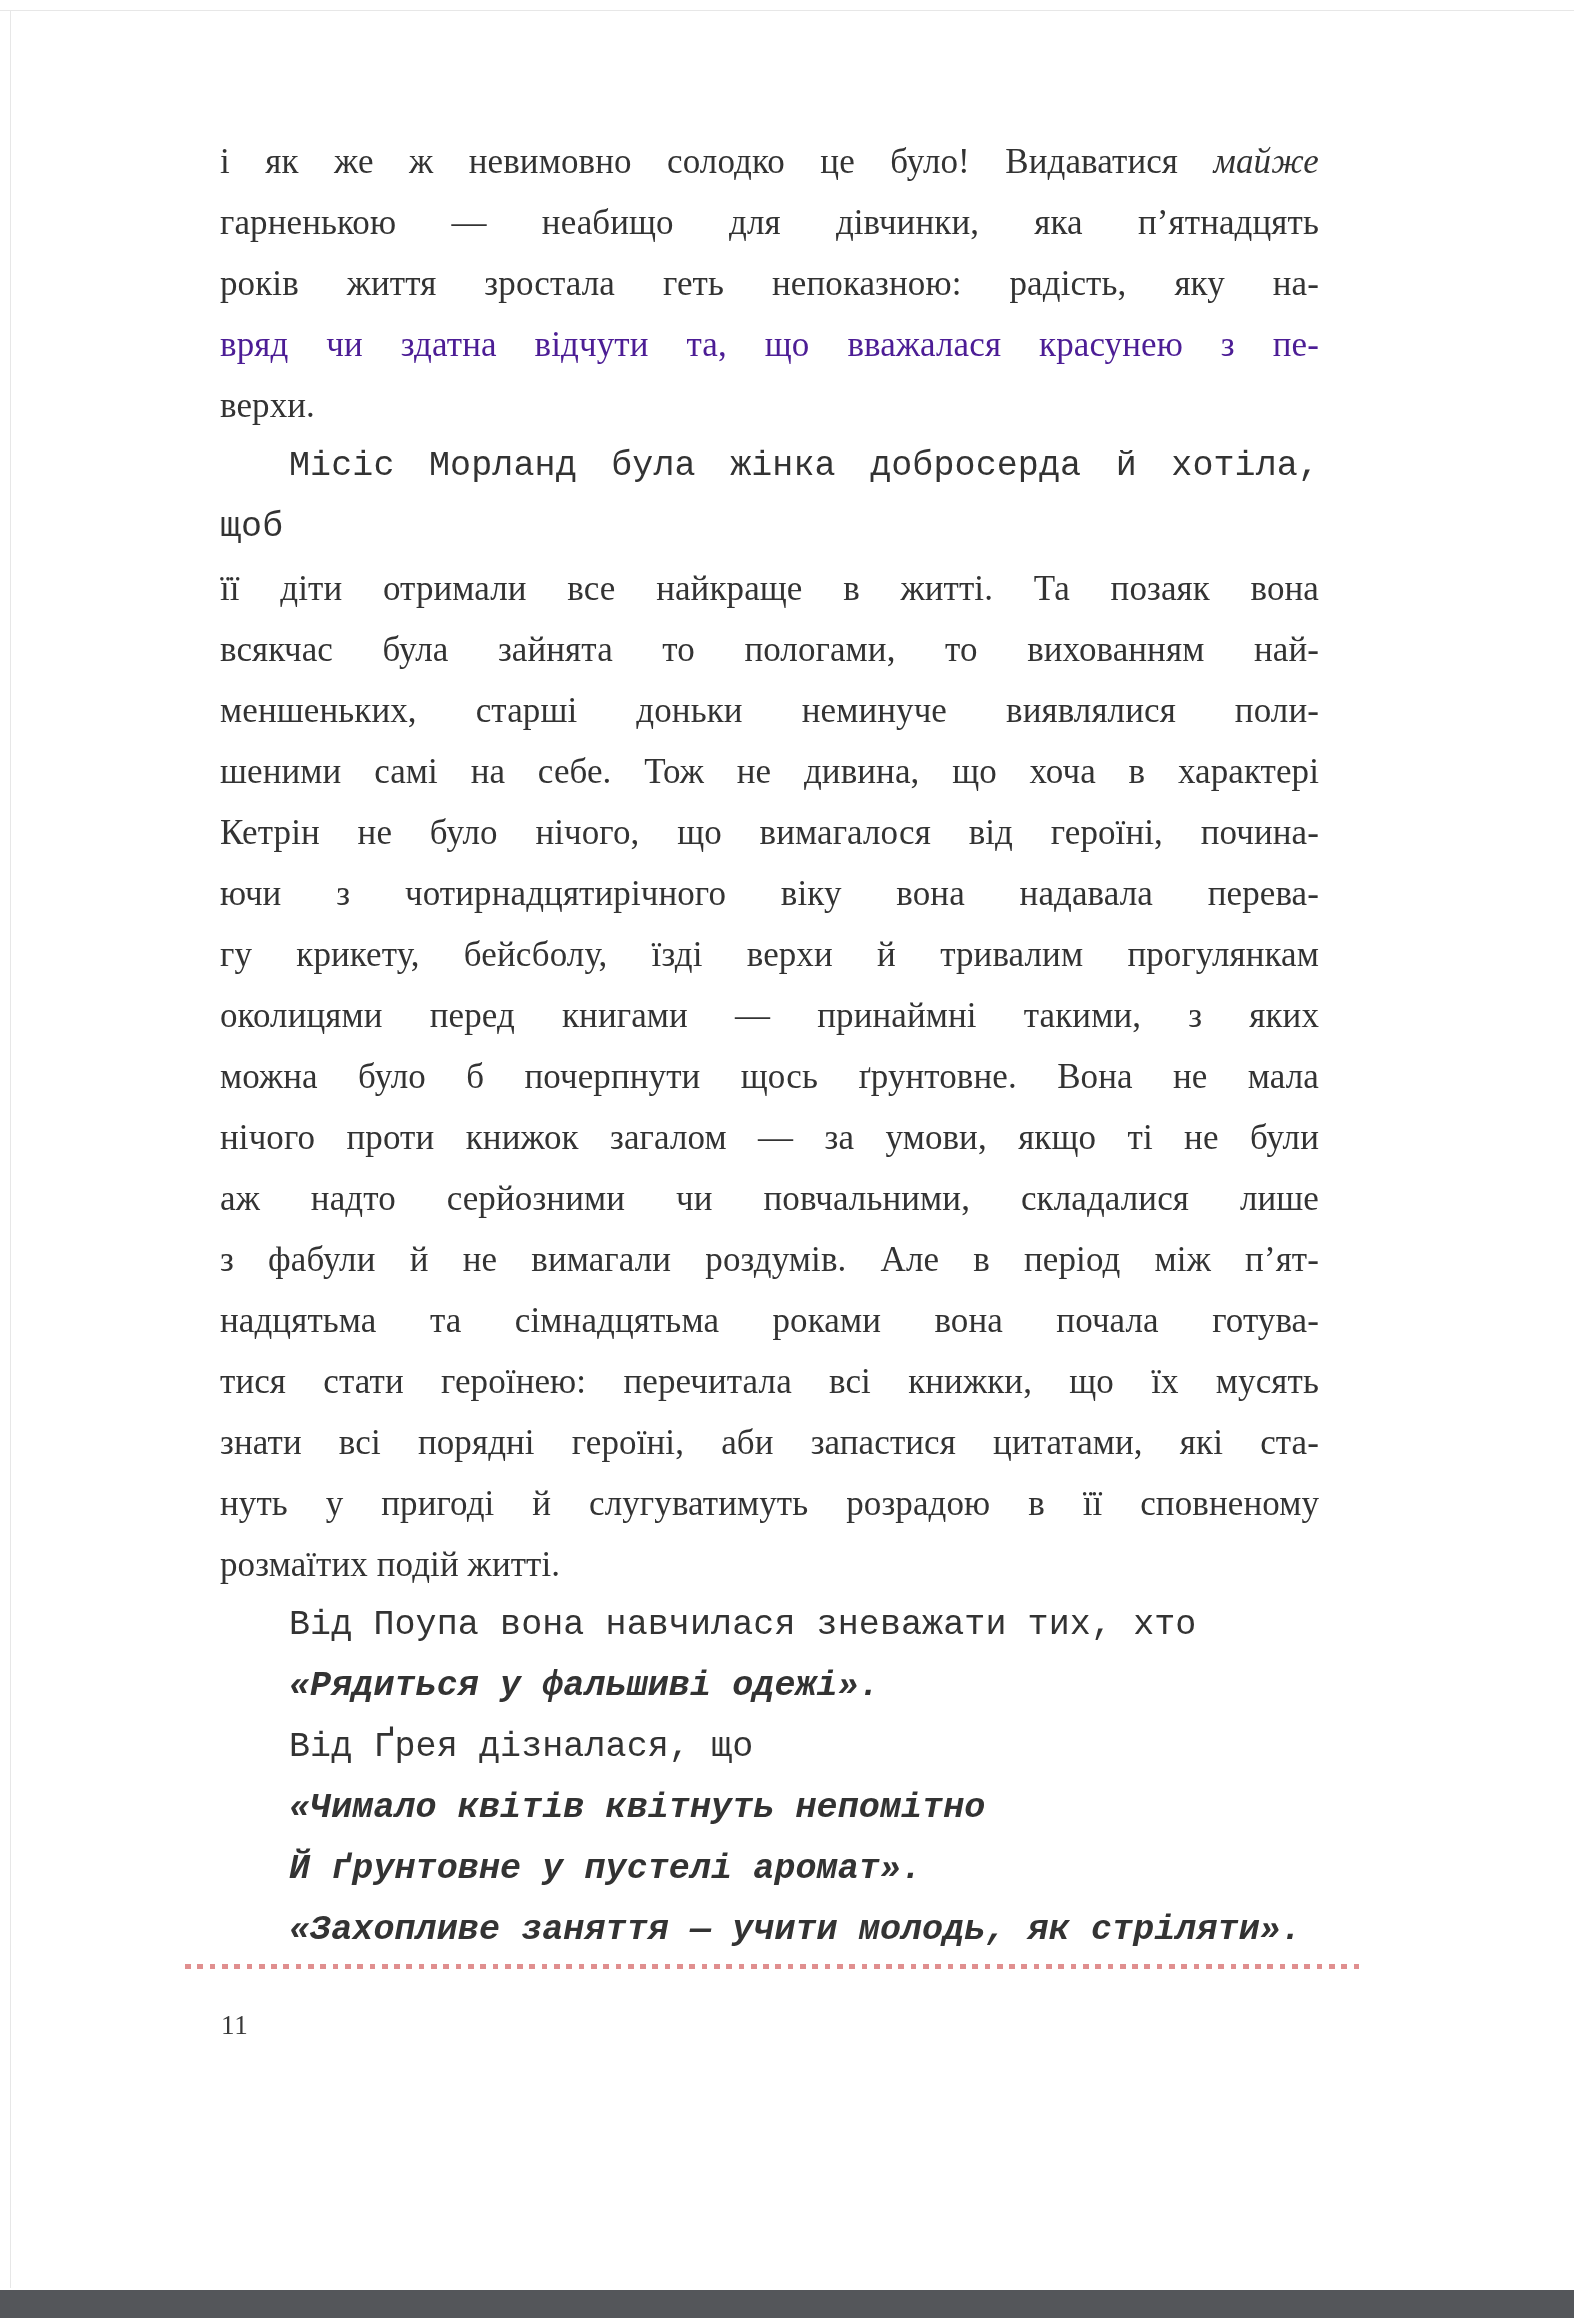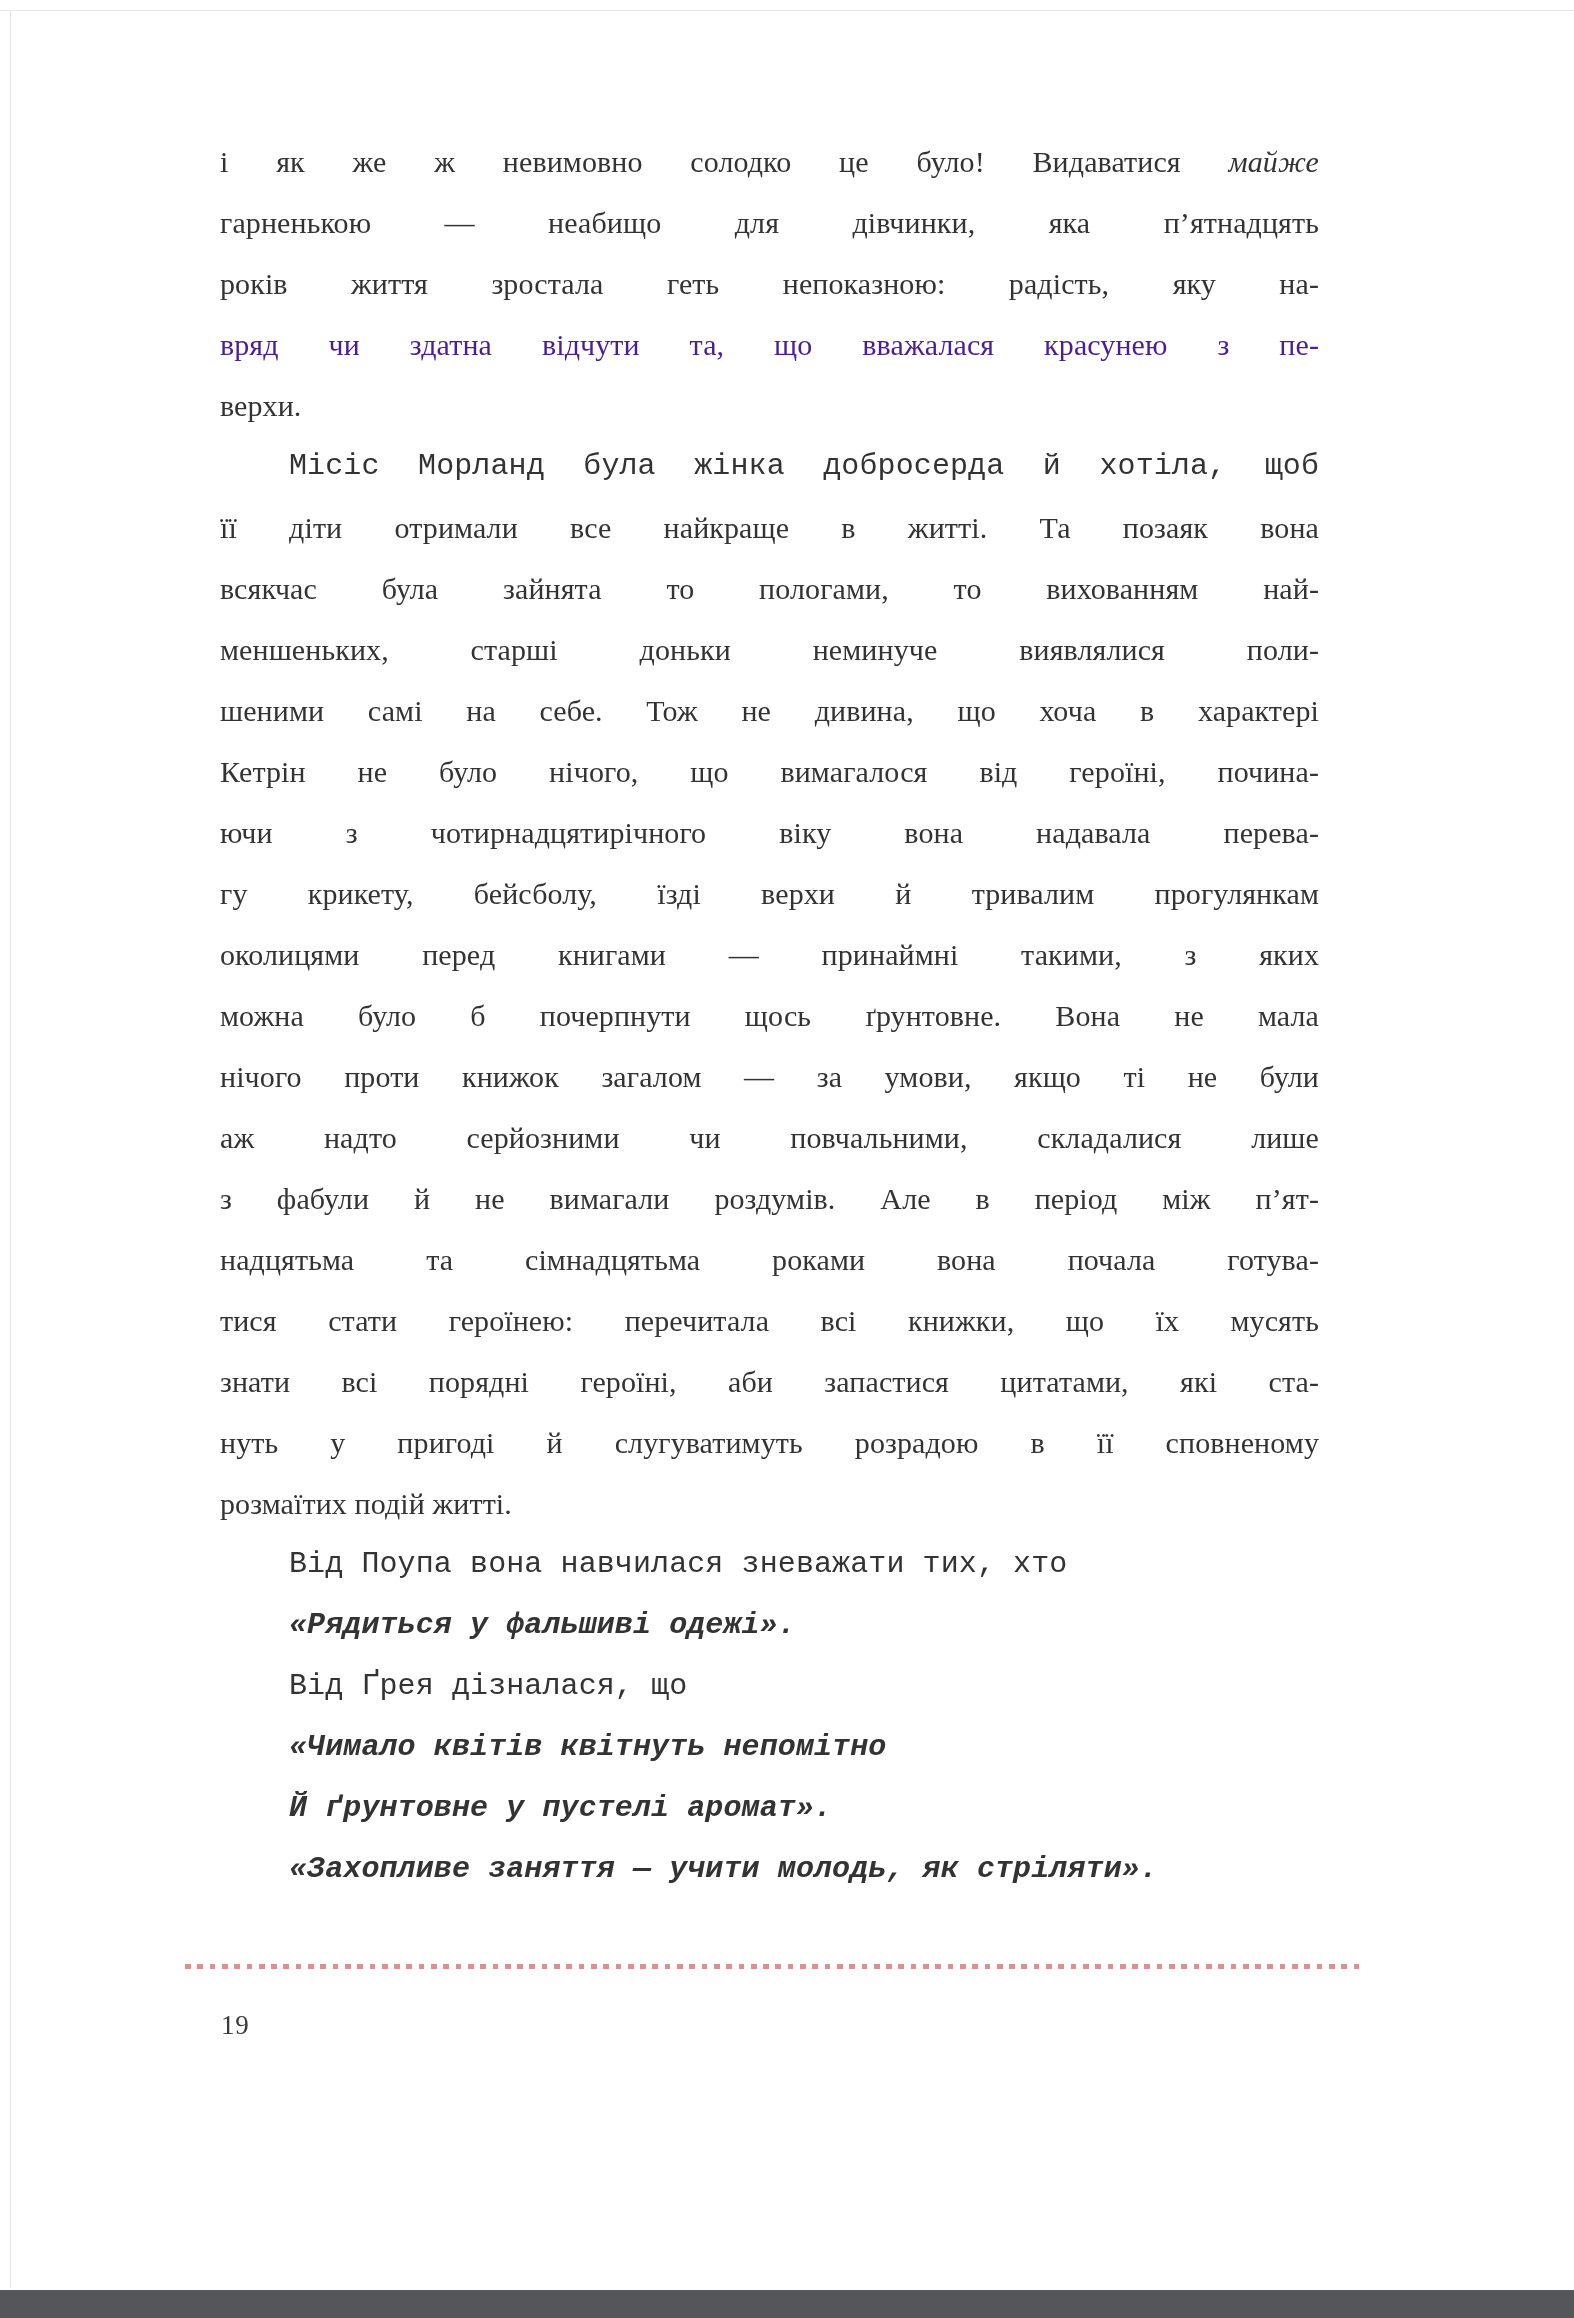--- a/index.html
+++ b/index.html
@@ -28,21 +28,21 @@
     background: #eceaea;
   }
   
   .text-block {
     position: absolute;
     top: 131px;
     left: 220px;
     width: 1099px;
   }
   .line {
-    font-size: 30px;
+    font-size: 35px;
     line-height: 61px;
     color: #333333;
     white-space: nowrap;
     letter-spacing: 0.1px;
   }
   .line.just {
     white-space: normal;
     text-align: justify;
     text-align-last: justify;
   }
@@ -107,16 +107,16 @@
     <div class="line ind" style="color: rgb(51, 51, 51);"><span>Від Поупа вона навчилася зневажати тих, хто</span></div>
     <div class="line ind" style="color: rgb(51, 51, 51);"><span class="qt">«Рядиться у фальшиві одежі».</span></div>
     <div class="line ind" style="color: rgb(51, 51, 51);"><span>Від Ґрея дізналася, що</span></div>
     <div class="line ind" style="color: rgb(51, 51, 51);"><span class="qt">«Чимало квітів квітнуть непомітно</span></div>
     <div class="line ind" style="color: rgb(51, 51, 51);"><span class="qt">Й ґрунтовне у пустелі аромат».</span></div>
     <div class="line ind" style="color: rgb(51, 51, 51);"><span class="qt">«Захопливе заняття — учити молодь, як стріляти».</span></div>
   </div>
 
 <div class="crop-divider" style="background: repeating-linear-gradient(90deg, rgb(224, 143, 143) 0px, rgb(224, 143, 143) 5.7px, transparent 5.7px, transparent 12.3px);"></div>
 
-<div class="page-number">19</div>
+<div class="page-number">11</div>
 
 <div class="bottom-bar" style="background: rgb(84, 86, 90);"></div>
 
 
 </body></html>

